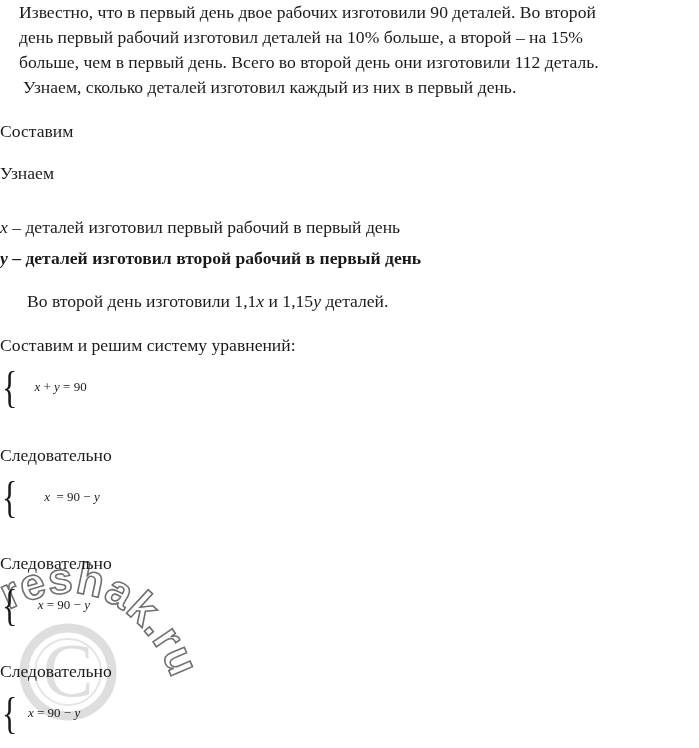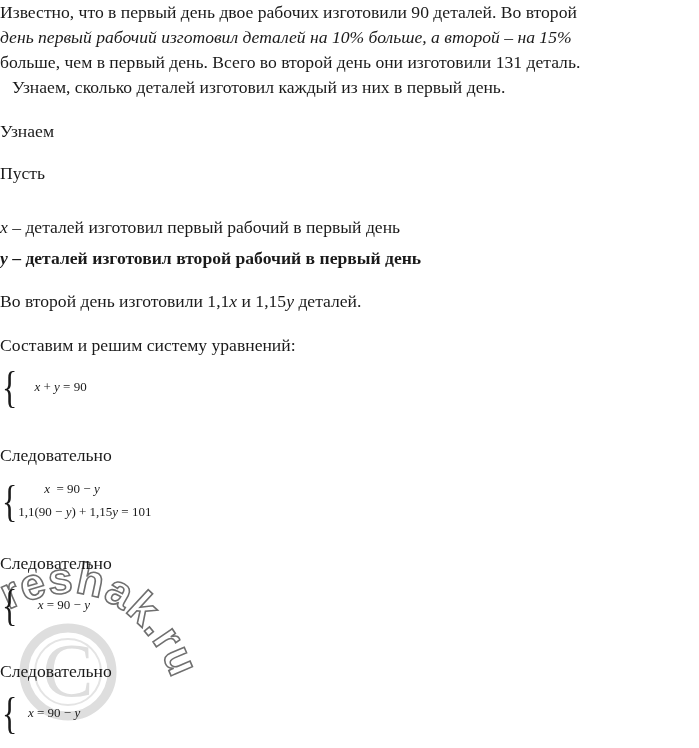--- a/index.html
+++ b/index.html
@@ -42,20 +42,21 @@
   #intro {
     position: absolute;
     left: 0;
     top: 0;
     width: 699px;
   }
   #intro .line {
     font-size: 17.6px;
     line-height: 25.8px;
     white-space: pre;
+    padding-left: 19px;
   }
 
   .block {
     position: absolute;
     left: 0;
     font-size: 17.6px;
     line-height: 22px;
     white-space: pre;
   }
 
@@ -112,51 +113,50 @@
     <text font-family="'Liberation Sans', 'DejaVu Sans', sans-serif" font-size="44" font-weight="700" fill="#ffffff" stroke="#6f6f6f" stroke-width="1.6" letter-spacing="1">
       <textPath href="#wmArc" startOffset="0">reshak.ru</textPath>
     </text>
   </svg>
 </div>
 
 <div id="doc">
 
   <div id="intro">
     <div class="line" style="position:absolute; left:0; top:0;">Известно, что в первый день двое рабочих изготовили 90 деталей. Во второй</div>
-    <div class="line" style="position:absolute; left:0; top:25px;font-style:italic;">день первый рабочий изготовил деталей на 10% больше, а второй – на 15%</div>
-    <div class="line" style="position:absolute; left:0; top:50px;">больше, чем в первый день. Всего во второй день они изготовили 131 деталь.</div>
-    <div class="line" style="position:absolute; left:12px; top:75px;">Узнаем, сколько деталей изготовил каждый из них в первый день.</div>
+    <div class="line" style="position:absolute; left:0; top:25px;">день первый рабочий изготовил деталей на 10% больше, а второй – на 15%</div>
+    <div class="line" style="position:absolute; left:0; top:50px;">больше, чем в первый день. Всего во второй день они изготовили 112 деталь.</div>
+    <div class="line" style="position:absolute; left:4px; top:75px;">Узнаем, сколько деталей изготовил каждый из них в первый день.</div>
   </div>
 
-  <div class="block" style="top:120px;">Узнаем</div>
+  <div class="block" style="top:120px;">Составим</div>
 
-  <div class="block" style="top:162px;">Пусть</div>
+  <div class="block" style="top:162px;">Узнаем</div>
 
   <div class="block" style="top:216px;"><span class="mathvar">x</span> – деталей изготовил первый рабочий в первый день</div>
 
   <div class="block" style="top:247px;font-weight:bold;"><span class="mathvar">y</span> – деталей изготовил второй рабочий в первый день</div>
 
-  <div class="block" style="top:290px;">Во второй день изготовили 1,1<span class="mathvar">x</span> и 1,15<span class="mathvar">y</span> деталей.</div>
+  <div class="block" style="top:290px;padding-left:27px;">Во второй день изготовили 1,1<span class="mathvar">x</span> и 1,15<span class="mathvar">y</span> деталей.</div>
 
   <div class="block" style="top:334px;text-align:right;">Составим и решим систему уравнений:</div>
 
   <div class="system" style="top:368px;">
     <span class="brace">{</span>
     <span class="eqs">
       <span class="eq top">     <span class="mathvar">x</span> + <span class="mathvar">y</span> = 90</span>
     </span>
   </div>
 
   <div class="block" style="top:444px;">Следовательно</div>
 
   <div class="system" style="top:478px;">
     <span class="brace">{</span>
     <span class="eqs">
       <span class="eq top">        <span class="mathvar">x</span>  = 90 − <span class="mathvar">y</span></span>
-      <span class="eq">1,1(90 − <span class="mathvar">y</span>) + 1,15<span class="mathvar">y</span> = 101</span>
     </span>
   </div>
 
   <div class="block" style="top:552px;">Следовательно</div>
 
   <div class="system" style="top:586px;">
     <span class="brace">{</span>
     <span class="eqs">
       <span class="eq top">      <span class="mathvar">x</span> = 90 − <span class="mathvar">y</span></span>
     </span>

